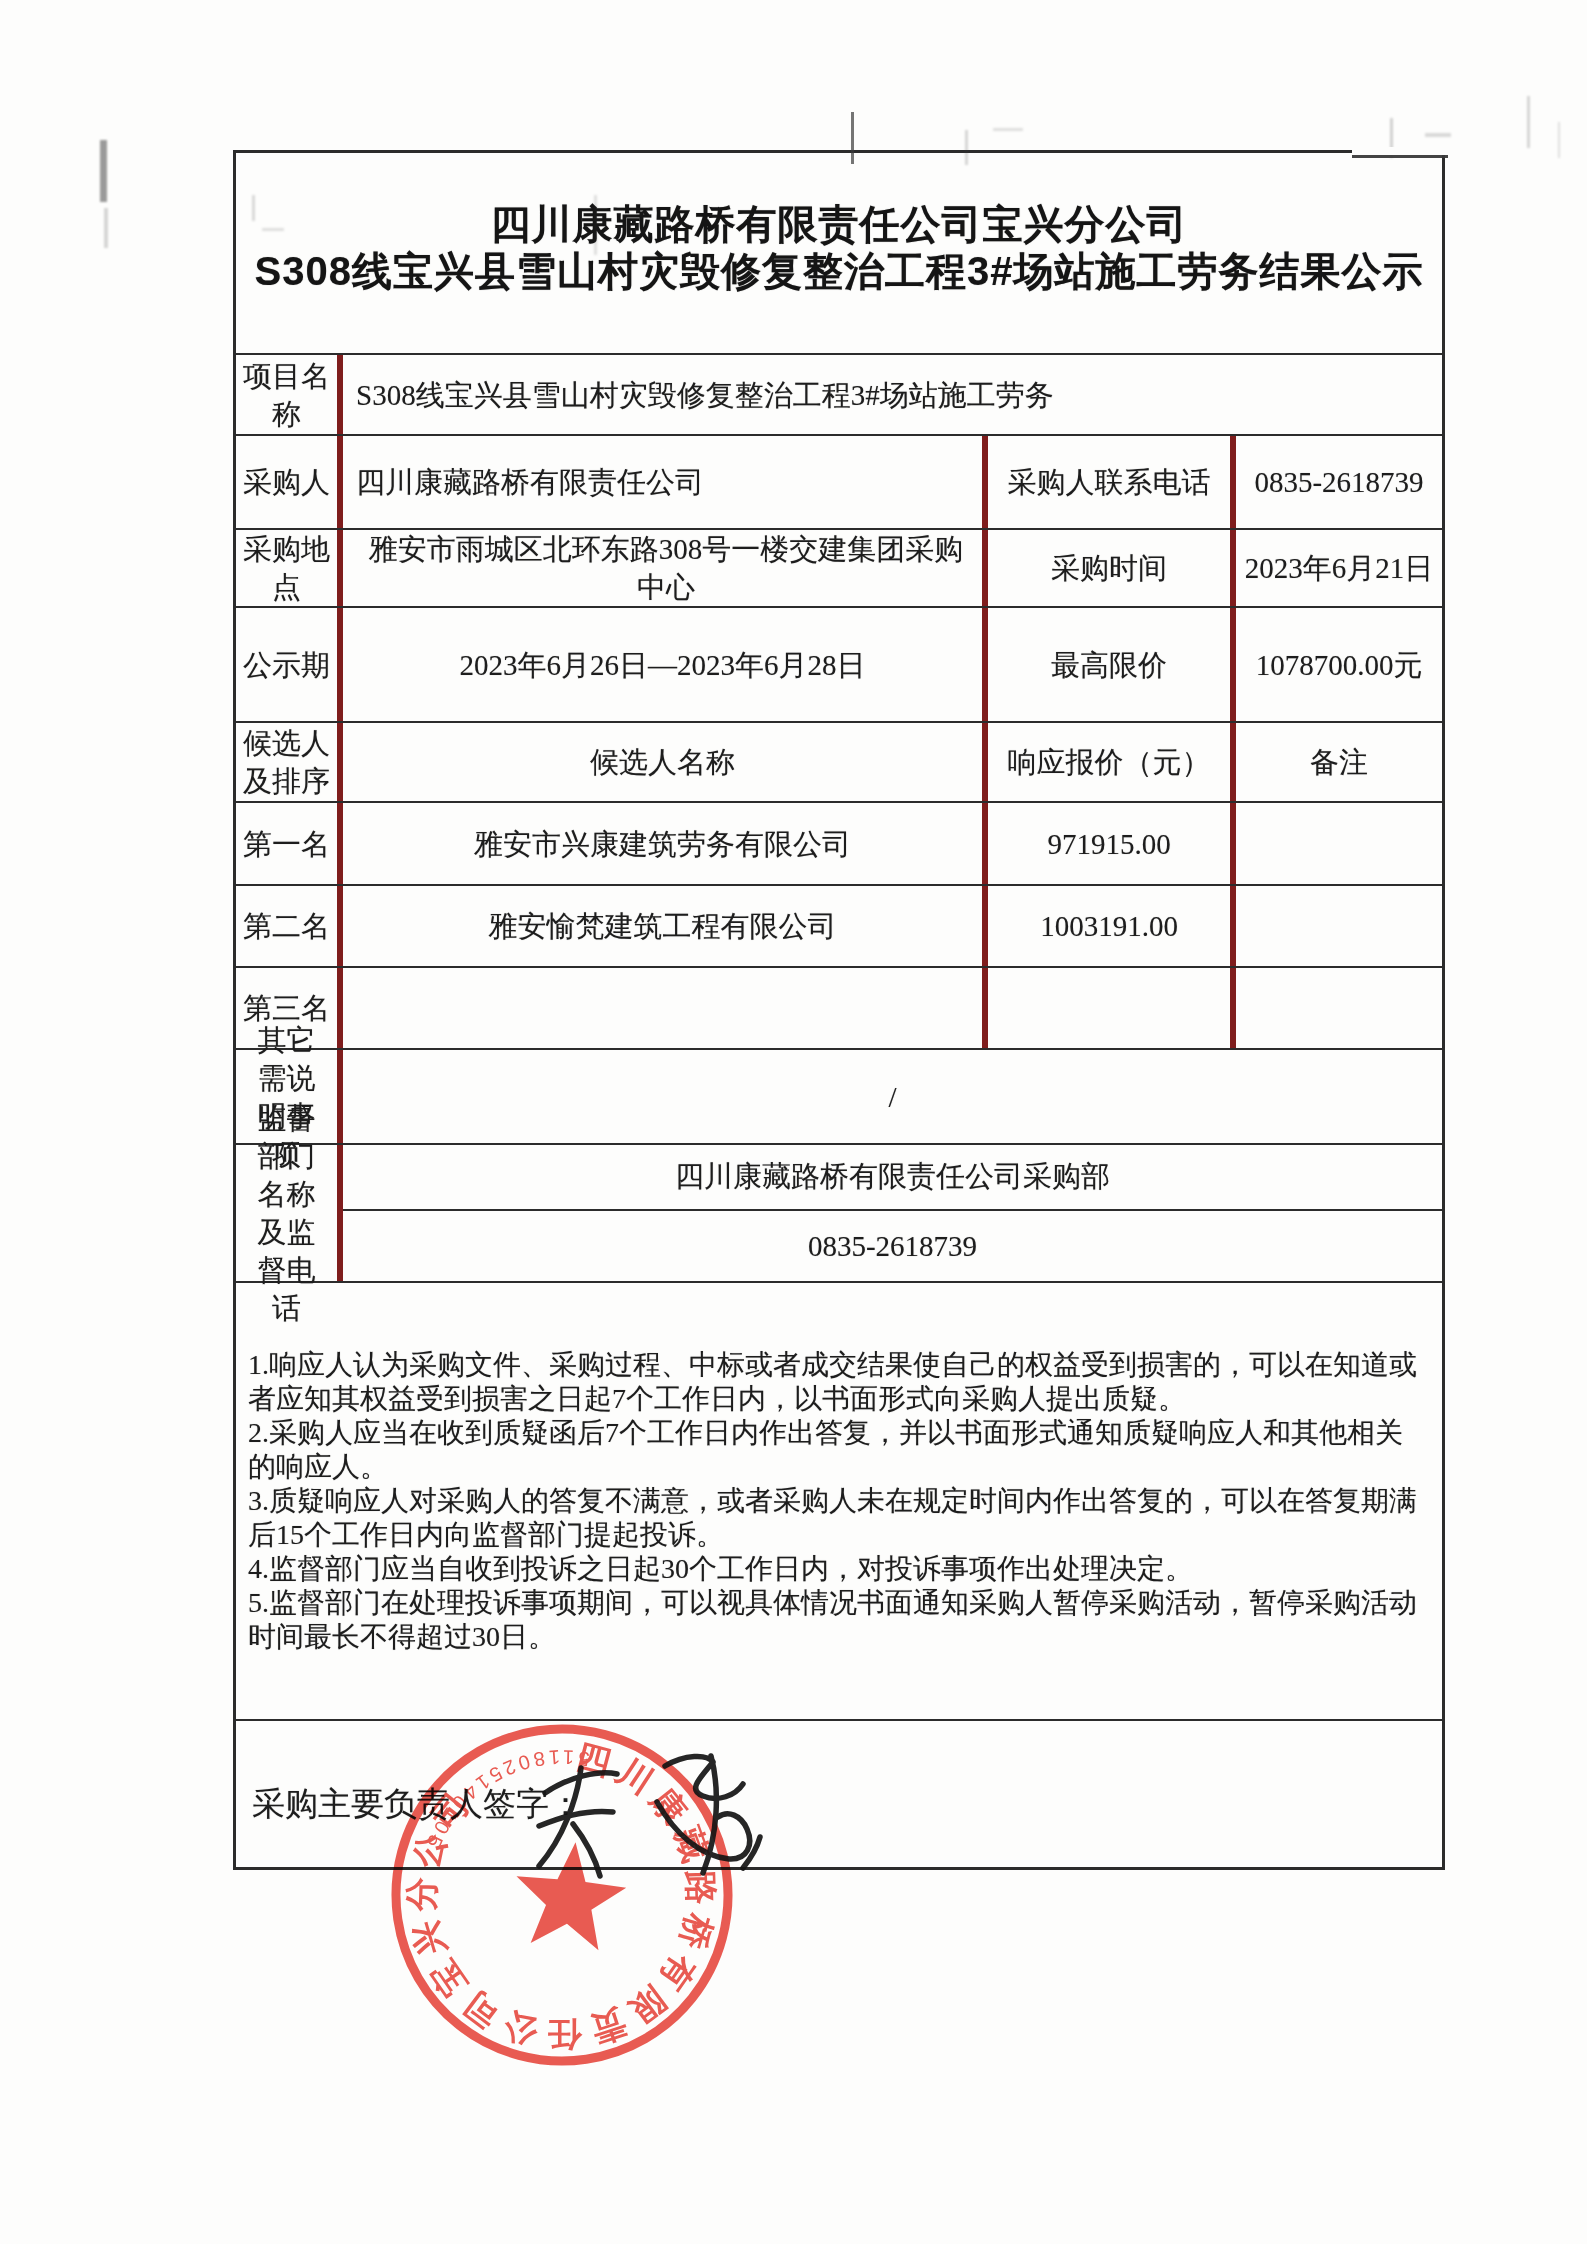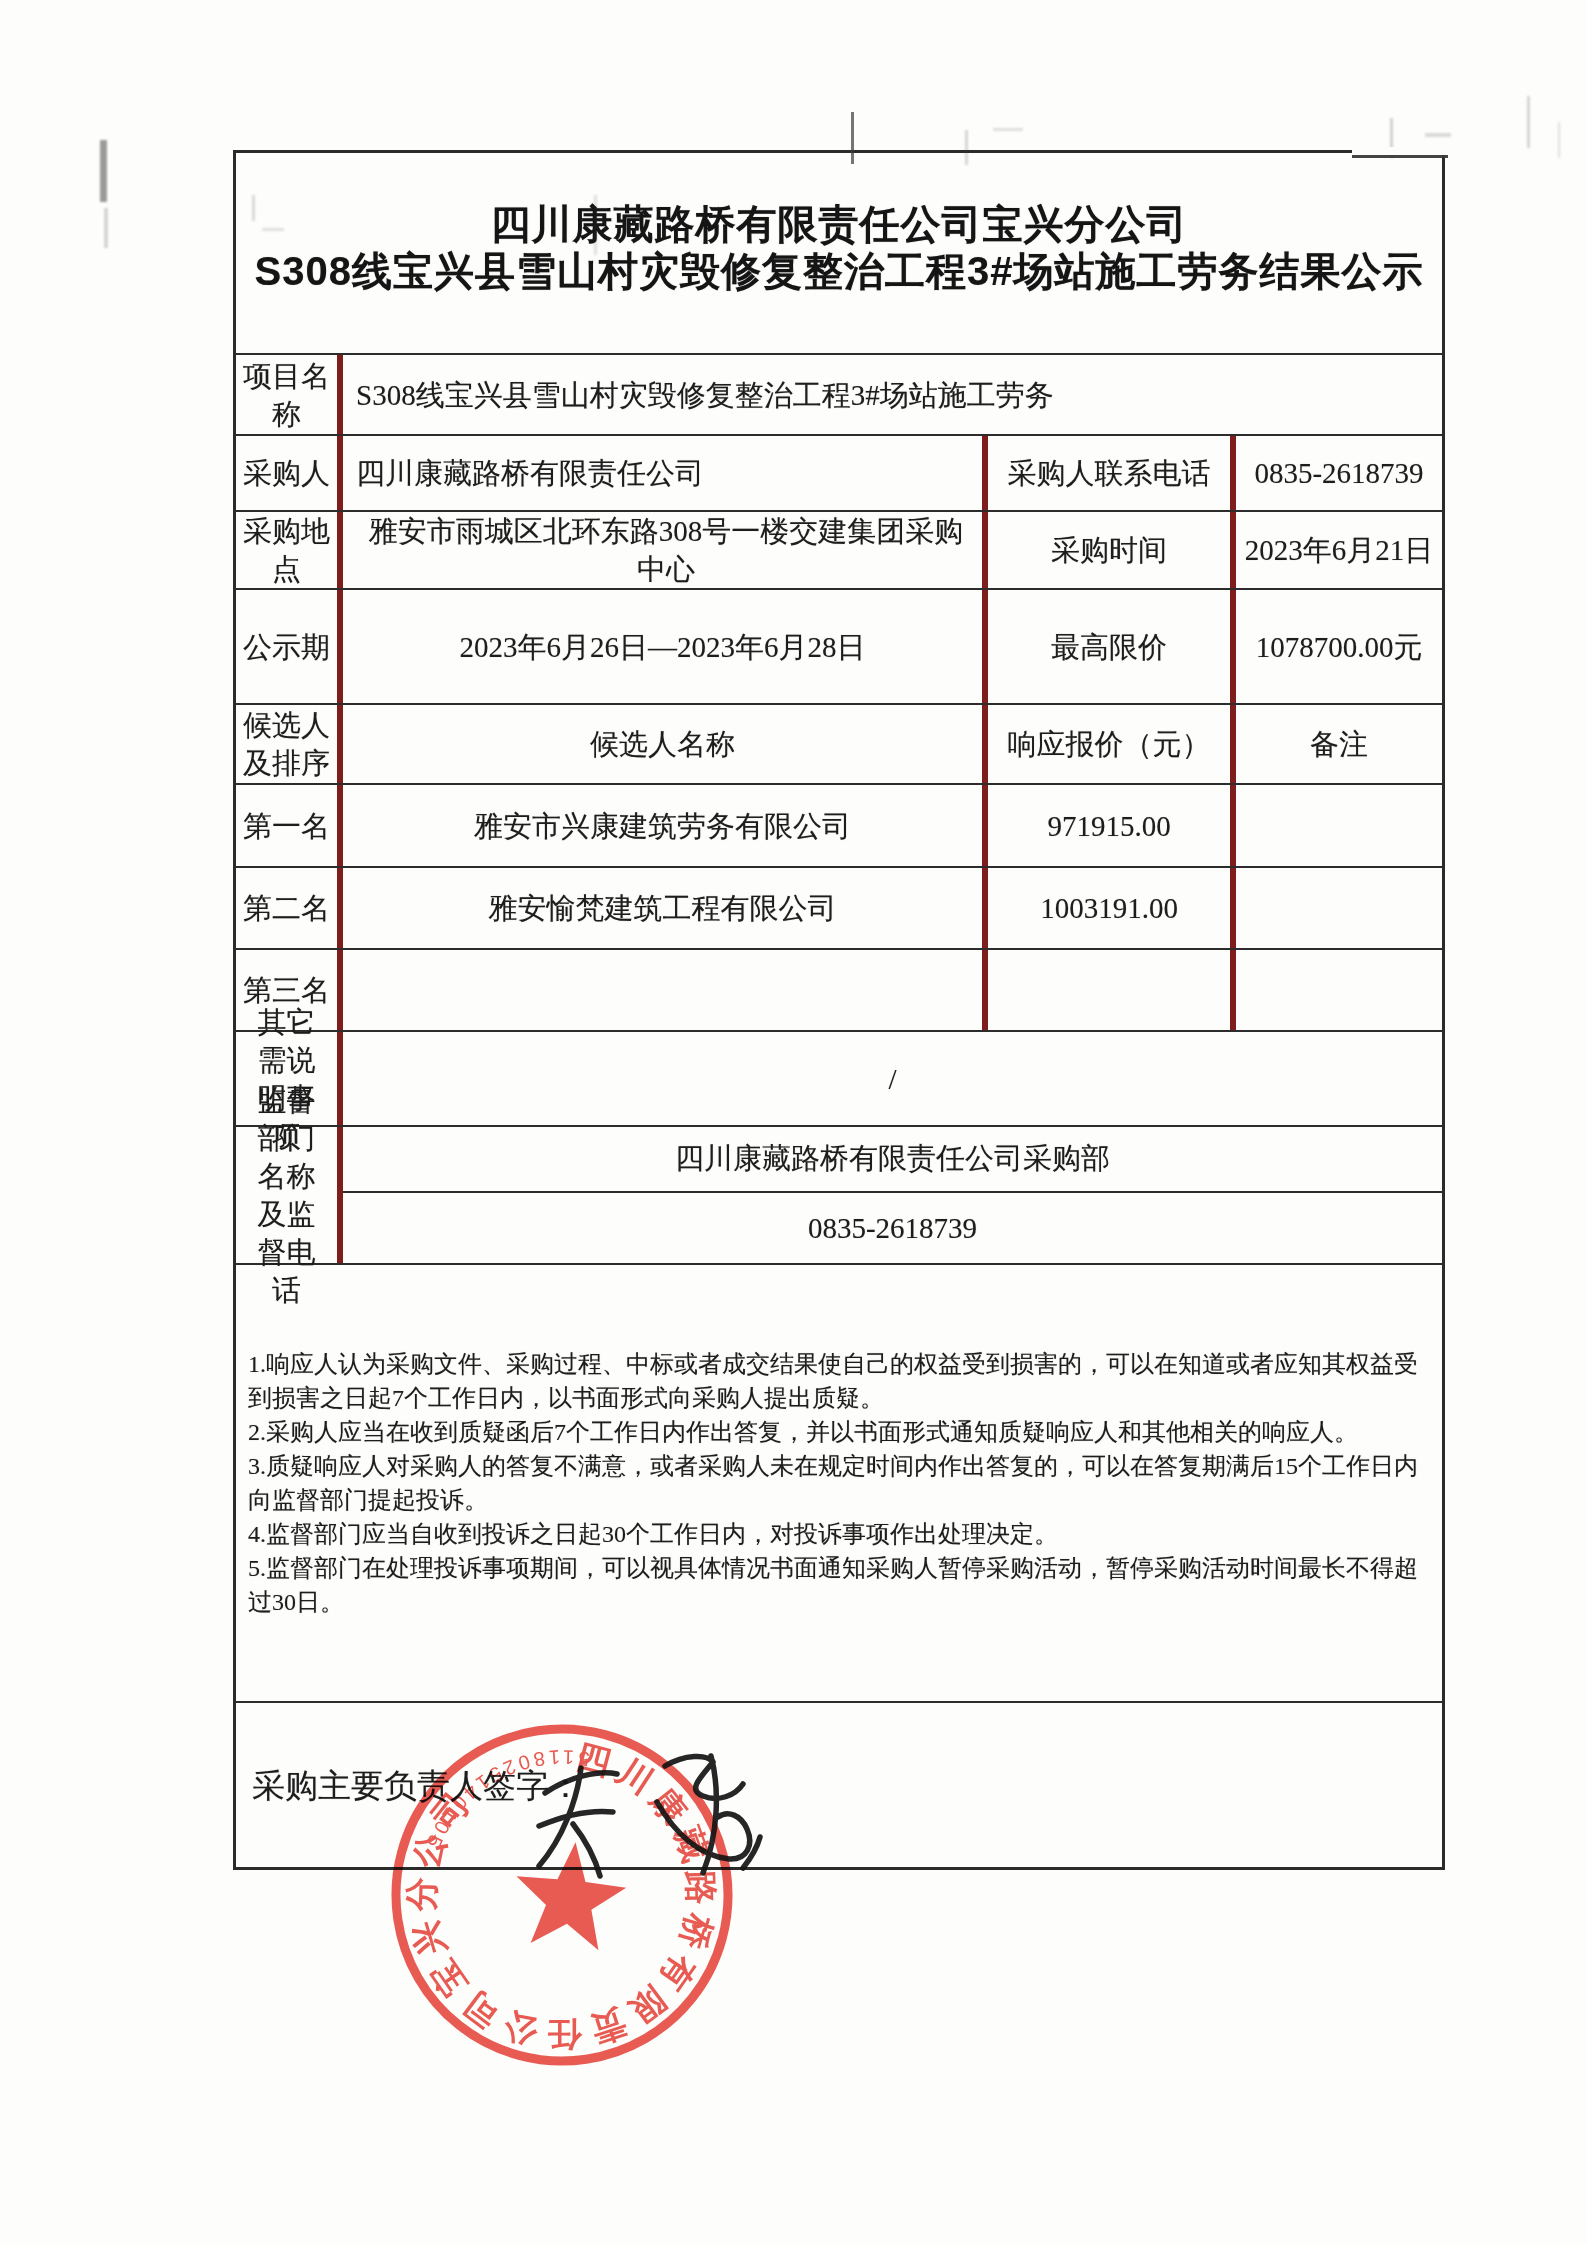--- a/index.html
+++ b/index.html
@@ -34,21 +34,21 @@
   .c4{flex:1;}
   .span{flex:1;}
   .left{justify-content:flex-start;text-align:center;padding-left:13px;}
   .sub-col{flex:1;display:flex;flex-direction:column;}
   .sub-row{box-sizing:border-box;display:flex;align-items:center;justify-content:center;
     font-size:29px;text-shadow:0 0 1px rgba(0,0,0,.32);}
   .sub-top{height:66px;border-bottom:2px solid #2c2c2c;}
   .sub-bottom{flex:1;}
   .objection-content{
     flex:1;box-sizing:border-box;display:flex;flex-direction:column;justify-content:center;
-    padding:0 12px;font-size:24px;line-height:34px;text-align:left;
+    padding:0 12px;font-size:28px;line-height:34px;text-align:left;
     text-shadow:0 0 1px rgba(0,0,0,.32);
   }
   .sig-row{align-items:center;}
   .noise{position:absolute;background:#3a3a3a;}
   .stamp-svg{position:absolute;left:365px;top:1700px;mix-blend-mode:multiply;
     opacity:.9;filter:blur(.4px);}
   .sig-svg{position:absolute;left:515px;top:1738px;filter:blur(.3px);}
 </style>
 </head>
 <body>
@@ -60,21 +60,21 @@
     <div class="title-block">
       <div class="title-line">四川康藏路桥有限责任公司宝兴分公司</div>
       <div class="title-line">S308线宝兴县雪山村灾毁修复整治工程3#场站施工劳务结果公示</div>
     </div>
 
     <div class="row" style="height:81px">
       <div class="cell c1 bd">项目名称</div>
       <div class="cell span left">S308线宝兴县雪山村灾毁修复整治工程3#场站施工劳务</div>
     </div>
 
-    <div class="row" style="height:76px">
+    <div class="row" style="height:94px">
       <div class="cell c1 bd">采购人</div>
       <div class="cell c2 bd left">四川康藏路桥有限责任公司</div>
       <div class="cell c3 bd">采购人联系电话</div>
       <div class="cell c4">0835-2618739</div>
     </div>
 
     <div class="row" style="height:78px">
       <div class="cell c1 bd">采购地点</div>
       <div class="cell c2 bd left">雅安市雨城区北环东路308号一楼交建集团采购中心</div>
       <div class="cell c3 bd">采购时间</div>

